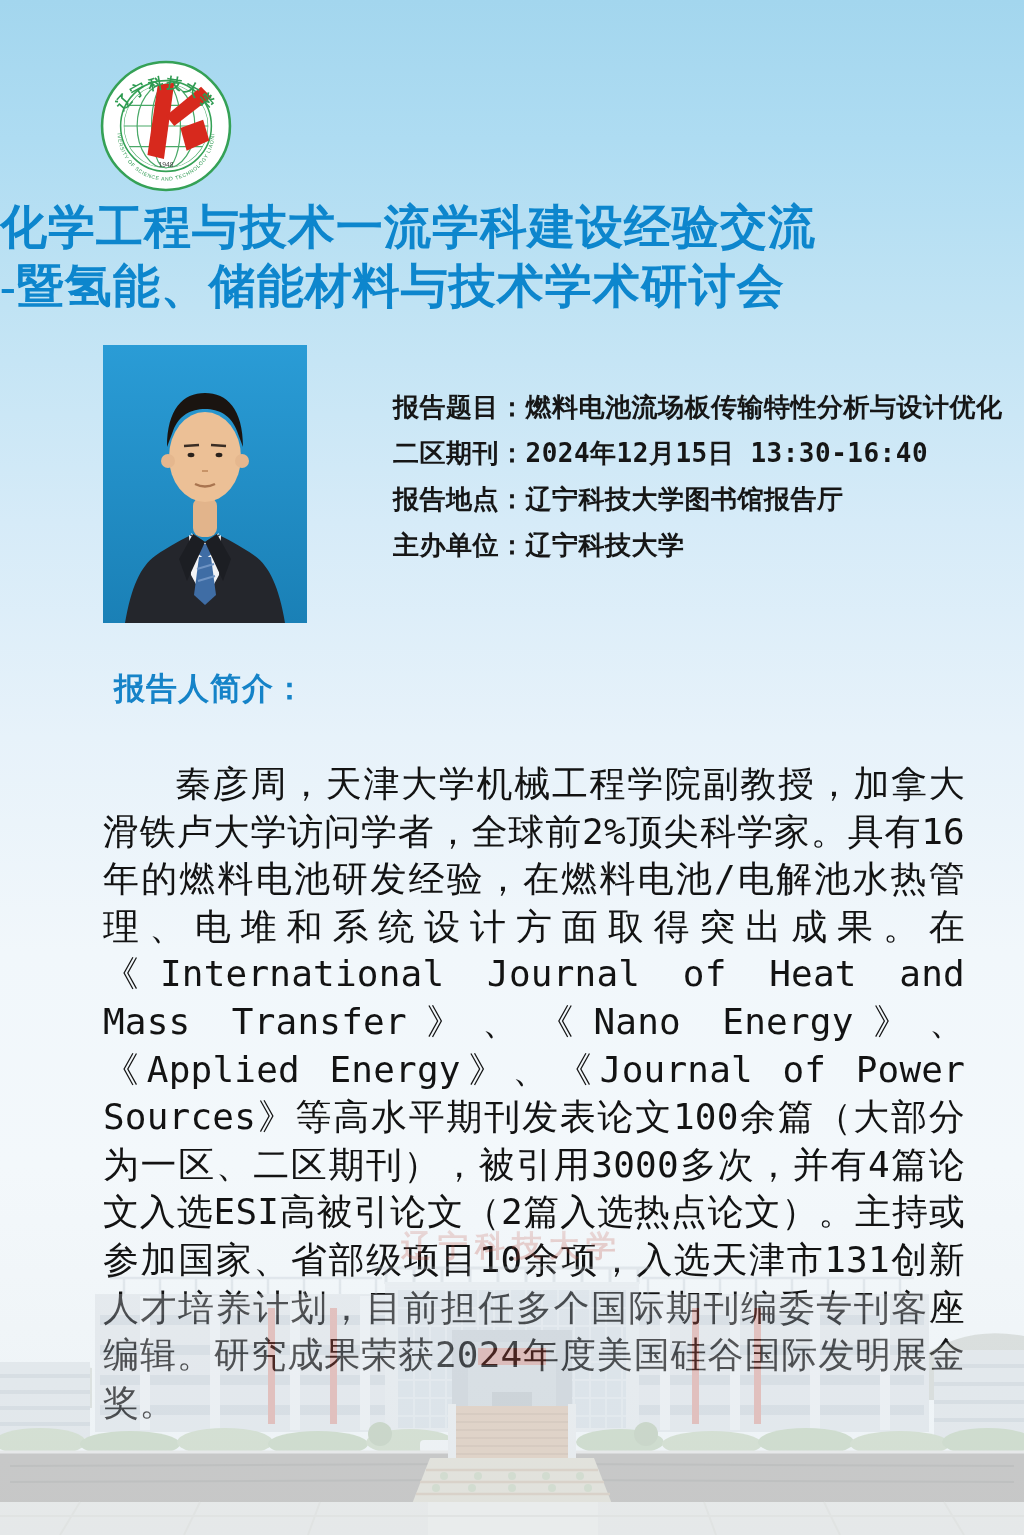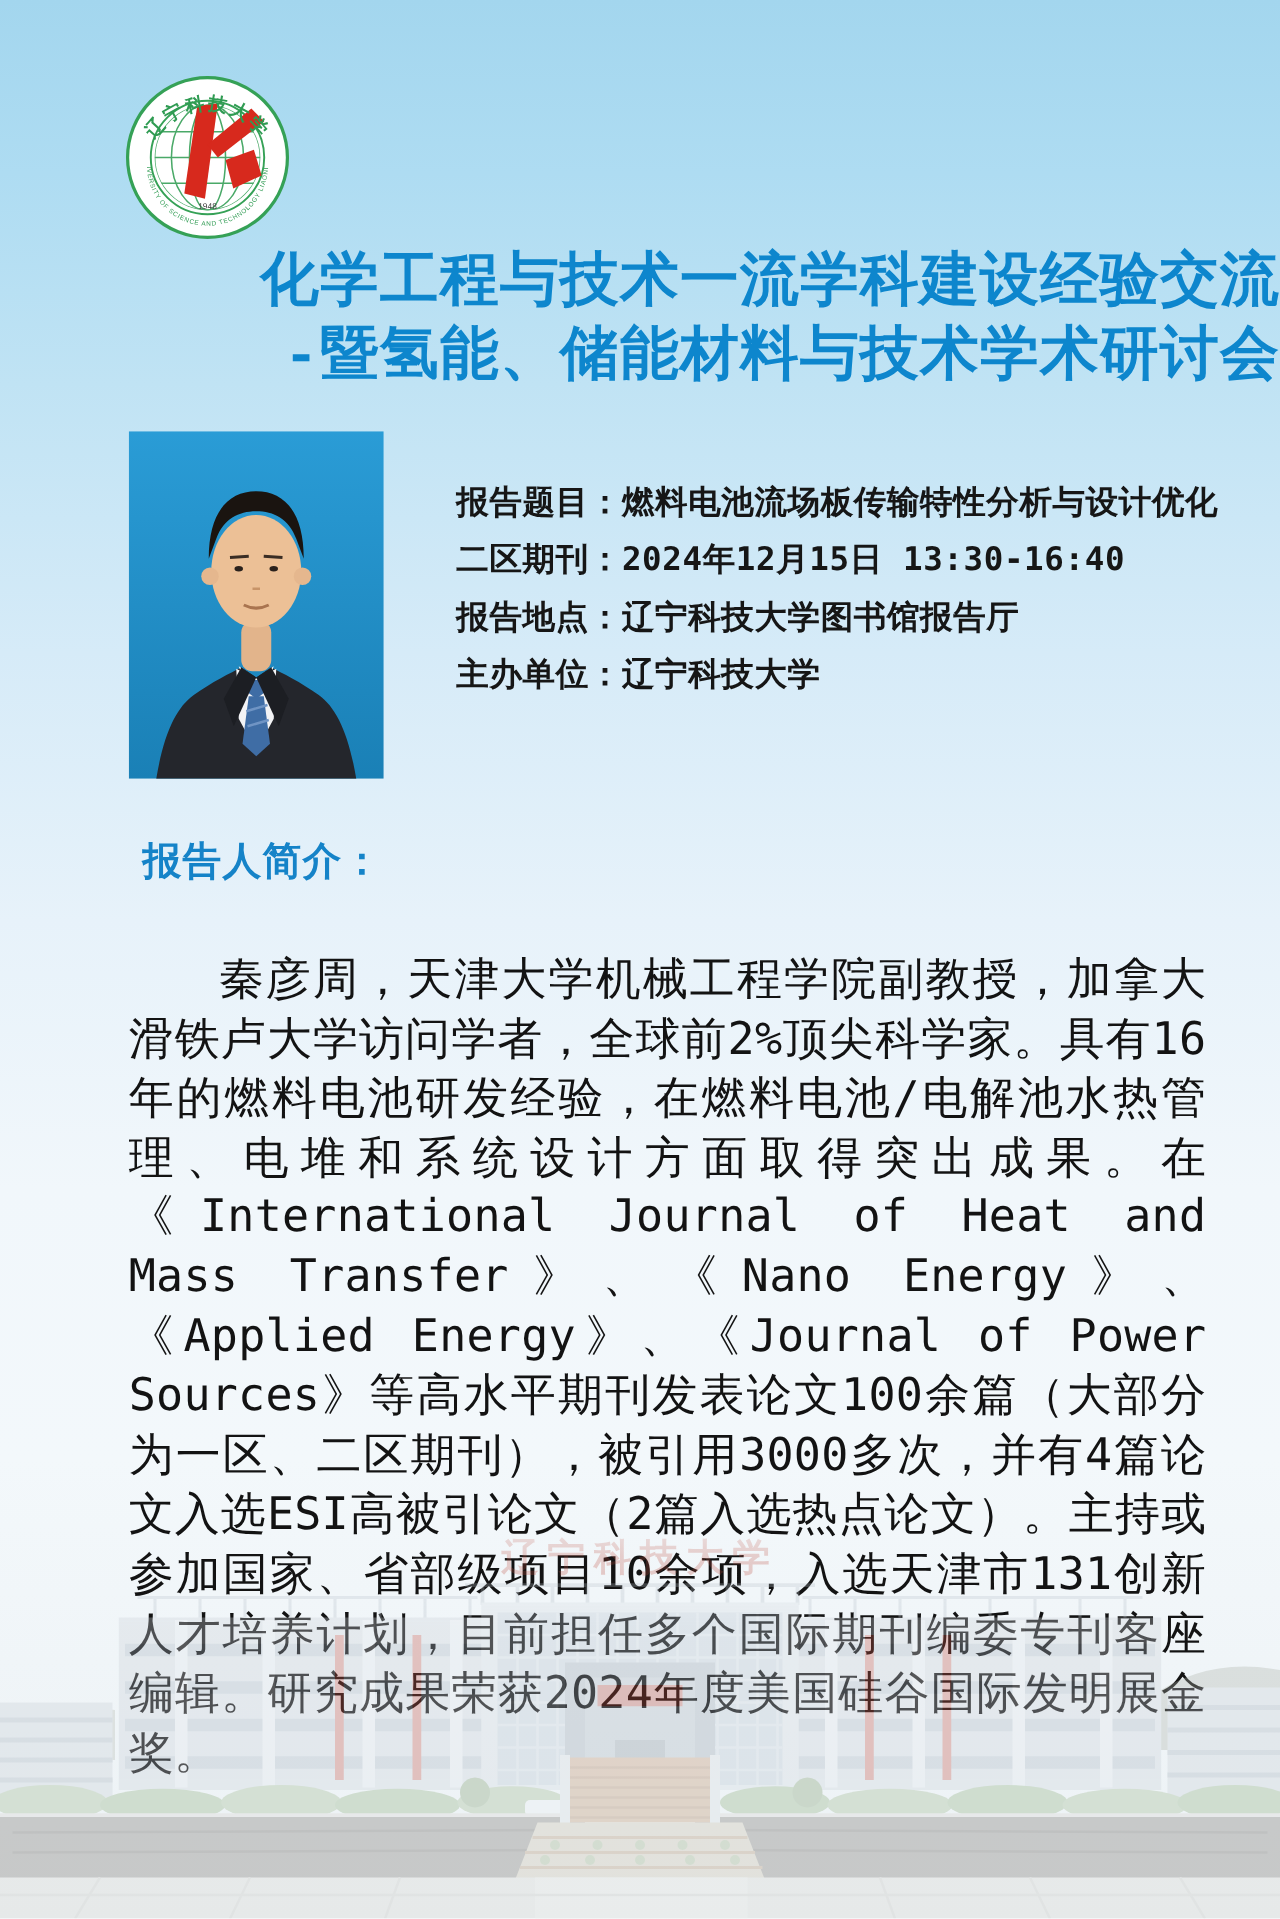--- a/index.html
+++ b/index.html
@@ -12,35 +12,36 @@
     position:relative;width:1024px;height:1535px;overflow:hidden;
     background:linear-gradient(180deg,
       #a3d6ee 0%, #aedcf2 9%, #c0e3f4 20%, #d6ebf8 34%,
       #e7f2fa 48%, #f1f7fb 62%, #f3f8fb 76%, #eff4f7 90%, #ecf2f5 100%);
   }
   
   .logo{position:absolute;left:100px;top:60px;width:132px;height:132px;}
   .logo svg{display:block;width:100%;height:100%;}
   
   .title{
-    position:absolute;left:0;right:0;top:198px;text-align:right;
+    position:absolute;left:0;right:0;top:198px;text-align:left;
     color:#0d86cd;font-weight:800;font-size:47px;line-height:59px;
-    letter-spacing:1px;font-family:Liberation Mono, monospace;
+    letter-spacing:1px;font-family:Liberation Serif, serif;
   }
   
   .portrait{position:absolute;left:103px;top:345px;width:204px;height:278px;}
   .portrait svg{display:block;width:100%;height:100%;}
   .info{
     position:absolute;left:365px;top:384px;width:648px;
     display:flex;flex-direction:column;
   }
   .info-row{
-    display:flex;white-space:nowrap;height:46px;align-items:flex-start;
+    display:flex;white-space:nowrap;height:46px;align-items:center;
     font-family:var(--monomix);font-size:26px;font-weight:700;color:#161616;
     letter-spacing:0.5px;
+    margin-left:28px;
   }
   .info-label{flex:0 0 auto;}
   .info-value{flex:0 0 auto;}
   
   .bio-heading{
     position:absolute;left:114px;top:668px;
     font-size:31px;font-weight:800;color:#1583c8;
     font-family:var(--sans);letter-spacing:1px;
   }
   .bio-text{

